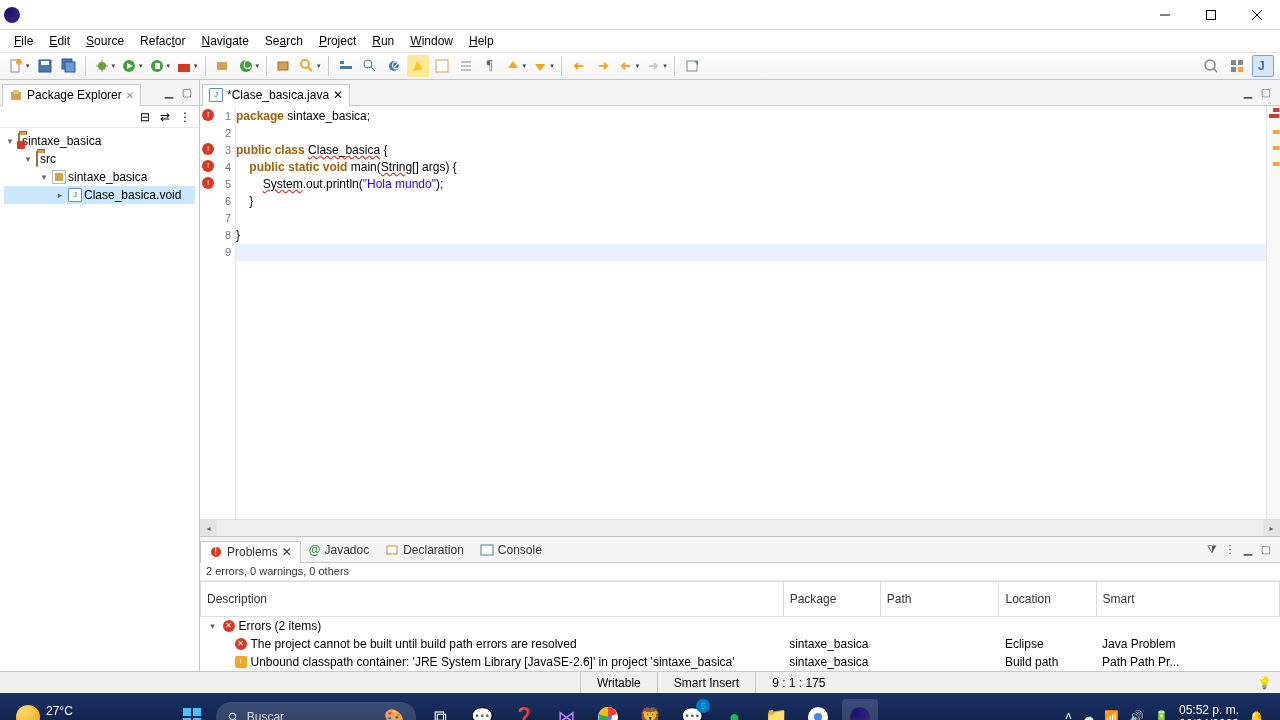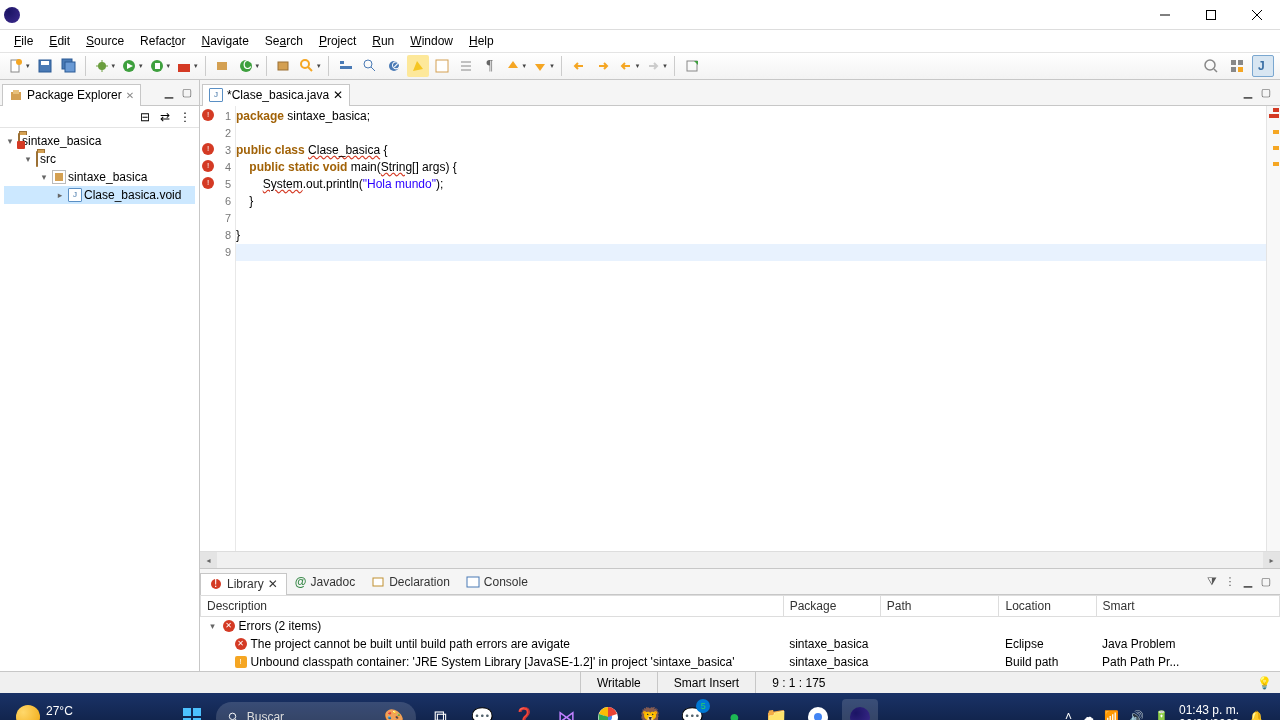--- a/index.html
+++ b/index.html
@@ -67,21 +67,21 @@
 .hscroll .arrow { width: 17px; height: 17px; background: #e4e4e4; display: flex; align-items: center; justify-content: center; color: #666; cursor: pointer; font-size: 8px; }
 .track { flex: 1; }
 
 .bottompanel { border-top: 1px solid #c7c7c7; background: #fff; display: flex; flex-direction: column; }
 .btabs { height: 26px; background: #f5f5f5; border-bottom: 1px solid #c7c7c7; display: flex; align-items: center; }
 .btab { display: flex; align-items: center; padding: 0 8px; height: 22px; gap: 4px; cursor: pointer; color: #333; }
 .btab.active { background: #fff; border: 1px solid #c7c7c7; border-bottom: none; margin-top: 4px; }
 .bstatus { height: 18px; padding: 2px 6px; background: #fff; border-bottom: 1px solid #e8e8e8; color: #333; font-size: 11px; }
 .ptable { flex: 1; overflow: auto; font-size: 11px; }
 .ptable table { width: 100%; border-collapse: collapse; }
-.ptable th { text-align: left; background: #fff; border: 1px solid #ddd; padding: 3px 6px; font-weight: normal; color: #333; position: relative; }
+.ptable th { text-align: left; background: #fff; border: 1px solid #ddd; padding: 10px 6px; font-weight: normal; color: #333; position: relative; }
 .ptable td { padding: 2px 6px; }
 .prow { display: flex; align-items: center; gap: 4px; }
 .perr { width: 12px; height: 12px; background: #d43a24; border-radius: 50%; color: #fff; font-size: 8px; text-align: center; line-height: 12px; }
 .pwarn { width: 12px; height: 12px; background: #f5a623; border-radius: 2px; color: #fff; font-size: 8px; text-align: center; line-height: 12px; }
 
 .statusbar { height: 22px; background: #f0f0f0; border-top: 1px solid #c7c7c7; display: flex; align-items: center; }
 .statusbar .cell { padding: 0 16px; border-left: 1px solid #c7c7c7; height: 100%; display: flex; align-items: center; }
 .statusbar .bulb { margin-left: auto; padding-right: 8px; color: #f5a623; }
 
 .taskbar { height: 48px; background: linear-gradient(to top, #0b1a3a, #1a3267); display: flex; align-items: center; padding: 0 16px; gap: 8px; color: #fff; }
@@ -394,21 +394,21 @@
         <div class="arrow">▸</div>
     </div>
 
     <div class="bottompanel">
       <div class="btabs">
         <div class="btab active">
           <svg width="14" height="14">
               <circle cx="7" cy="7" r="5" fill="#d43a24"></circle>
               <text x="5" y="10" fill="#fff" font-size="9">!</text>
             </svg>
-          <span>Library</span>
+          <span>Problems</span>
           <span class="close">✕</span>
         </div>
         <div class="btab">
           <span style="color:#3a8a4a;font-weight:bold">@</span>
           <span>Javadoc</span>
         </div>
         <div class="btab">
           <svg width="14" height="14">
               <rect x="2" y="3" width="10" height="8" fill="#fff" stroke="#c09030"></rect>
             </svg>
@@ -421,20 +421,21 @@
           <span>Console</span>
         </div>
         <div class="tabspacer"></div>
         <div class="viewicons" style="padding-right:6px">
           <span>⧩</span>
           <span>⋮</span>
           <span>▁</span>
           <span>▢</span>
         </div>
       </div>
+      <div class="bstatus">2 errors, 0 warnings, 0 others</div>
       <div class="ptable">
         <table>
           <thead>
               <tr>
             <th style="width:54%">Description</th>
             <th style="width:9%">Package</th>
             <th style="width:11%">Path</th>
             <th style="width:9%">Location</th>
             <th>Smart</th>
           </tr>
@@ -446,33 +447,33 @@
                     <span class="twist">▾</span>
                     <span class="perr">✕</span>
                     <span>Errors (2 items)</span>
                   </div>
                 </td>
               </tr>
             <tr>
               <td>
                   <div class="prow" style="padding-left:28px">
                     <span class="perr">✕</span>
-                    <span>The project cannot be built until build path errors are avigate</span>
+                    <span>The project cannot be built until build path errors are resolved</span>
                   </div>
                 </td>
               <td>sintaxe_basica</td>
                 <td></td>
                 <td>Eclipse</td>
                 <td>Java Problem</td>
             </tr>
             <tr>
               <td>
                   <div class="prow" style="padding-left:28px">
                     <span class="pwarn">!</span>
-                    <span>Unbound classpath container: 'JRE System Library [JavaSE-1.2]' in project 'sintaxe_basica'</span>
+                    <span>Unbound classpath container: 'JRE System Library [JavaSE-2.6]' in project 'sintaxe_basica'</span>
                   </div>
                 </td>
               <td>sintaxe_basica</td>
                 <td></td>
                 <td>Build path</td>
                 <td>Path Path Pr...</td>
             </tr>
           </tbody>
         </table>
       </div>
@@ -540,18 +541,18 @@
         <div style="width:20px;height:20px;border-radius:50%;background:radial-gradient(circle at 30% 30%,#1b1464,#3d2b8e)"></div>
       </div>
   </div>
   <div class="tray">
     <span>˄</span>
     <span>☁</span>
     <span>📶</span>
     <span>🔊</span>
     <span>🔋</span>
     <div class="clock">
-      <div>01:43 p. m.</div>
+      <div>05:52 p. m.</div>
       <div>06/04/2023</div>
     </div>
     <span>🔔</span>
   </div>
 </div>
 
 </body></html>

